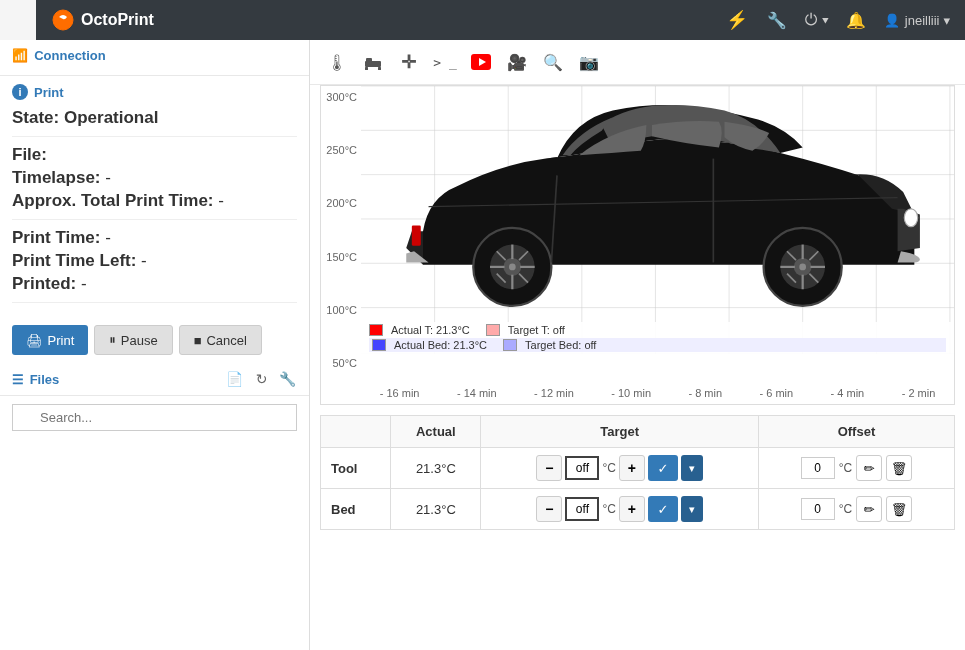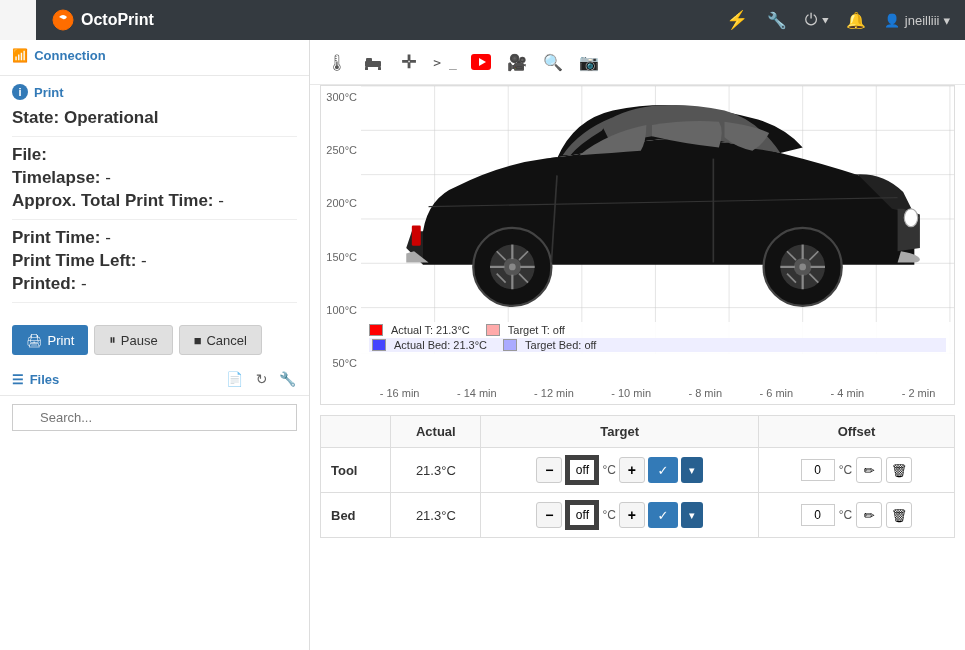--- a/index.html
+++ b/index.html
@@ -262,21 +262,21 @@
       cursor: pointer;
       display: flex;
       align-items: center;
       justify-content: center;
       font-size: 14px;
       font-weight: bold;
     }
     .ctrl-val {
       width: 34px;
       text-align: center;
-      border: 5px solid #404040;
+      border: 2px solid #404040;
       background: #fff;
       padding: 3px 2px;
       font-size: 12px;
       border-radius: 0;
     }
     .ctrl-unit {
       font-size: 12px;
       color: #555;
     }
     .confirm-btns {

